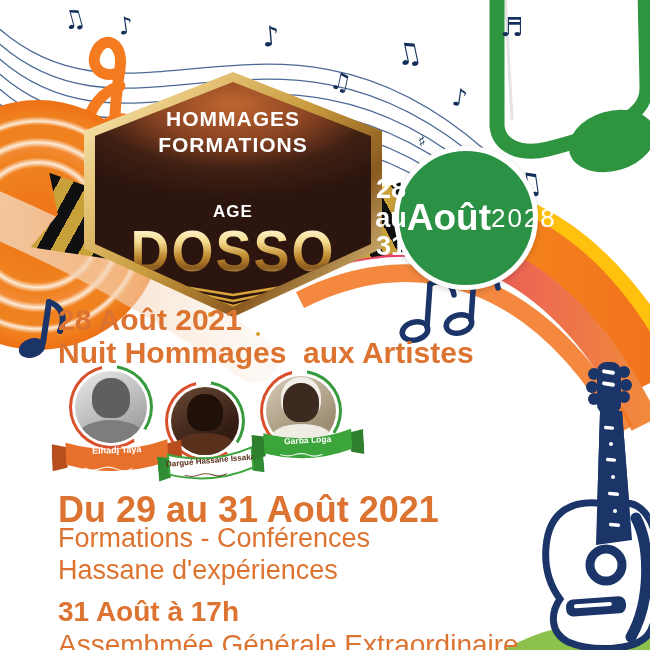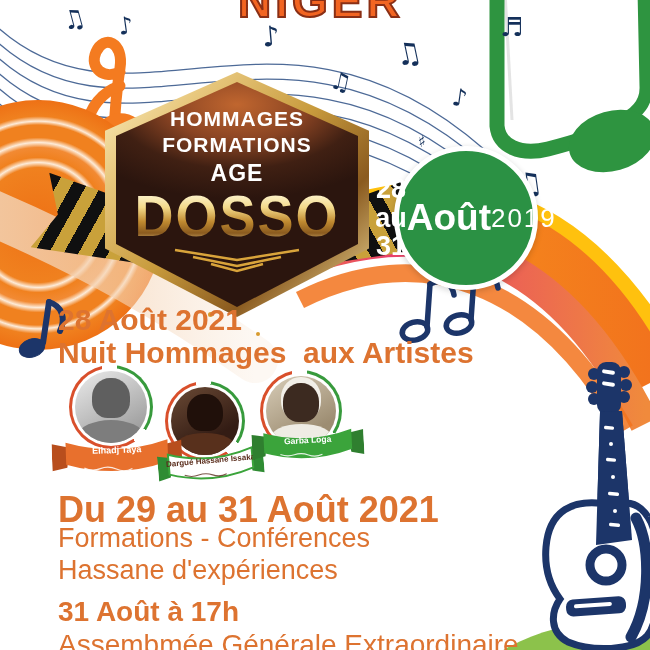--- a/index.html
+++ b/index.html
@@ -25,33 +25,33 @@
     clip-path:polygon(0 2%,100% 18%,100% 82%,0 98%,14% 50%);}
   #ribbon-right{left:312px;top:184px;transform:rotate(-14deg);
     background:repeating-linear-gradient(75deg,#101010 0 13px,#c9a13a 13px 26px);
     clip-path:polygon(0 18%,100% 2%,86% 50%,100% 98%,0 82%);}
   .gold-cyl{position:absolute;width:64px;height:42px;border-radius:12px;z-index:3;
     background:linear-gradient(#6b4312,#e8c87e 32%,#b07c28 72%,#5d390e);}
   #cyl-left{left:130px;top:182px;transform:rotate(24deg);}
   #cyl-right{left:288px;top:180px;transform:rotate(-24deg);}
 
   
-  #badge{position:absolute;left:105px;top:72px;width:264px;height:245px;z-index:4;
+  #badge{position:absolute;left:84px;top:72px;width:298px;height:245px;z-index:4;
     clip-path:polygon(50% 0,100% 24%,100% 72%,50% 100%,0 72%,0 24%);
     background:linear-gradient(135deg,#fdf3c8 0%,#e8c succeed87e 20%,#c89b3d 45%,#8a5a1f 70%,#f4e2a0 100%);
     background:linear-gradient(135deg,#fdf3c8 0%,#e8c87e 22%,#c89b3d 48%,#8a5a1f 72%,#f4e2a0 100%);}
   #badge-inner{position:absolute;left:11px;top:10px;right:11px;bottom:10px;
     clip-path:polygon(50% 0,100% 24%,100% 72%,50% 100%,0 72%,0 24%);
     background:radial-gradient(ellipse 75% 42% at 50% 10%,#c0662f 0%,#8a4423 38%,#4020131 70%,#2b150e 100%);
     background:radial-gradient(ellipse 75% 42% at 50% 10%,#c0662f 0%,#8a4423 38%,#402013 68%,#2b150e 100%);
     text-align:center;}
   .badge-line{color:#fff;font-weight:800;letter-spacing:1px;line-height:1.25;}
   #badge-l1{margin-top:24px;font-size:21px;}
   #badge-l2{font-size:21px;}
-  #badge-l3{font-size:23px;}
+  #badge-l3{font-size:17px;margin-top:42px;}
   #badge-title{
     margin-top:2px;font-size:54px;font-weight:900;letter-spacing:2px;line-height:1;
     background:linear-gradient(#fffbe0 5%,#f3d98a 35%,#c08a30 60%,#8a5a1f 80%,#e9cf8b 100%);
     -webkit-background-clip:text;background-clip:text;color:transparent;
     transform:scaleY(1.05);}
   #badge-chevrons{margin-top:4px;}
   .gold-dot{position:absolute;border-radius:50%;background:#d89b2f;z-index:4;}
 
   
   #date-circle{position:absolute;left:394px;top:146px;width:134px;height:134px;z-index:5;
@@ -218,23 +218,20 @@
       <path d="M474,277 C487,271 496,276 498,288"></path>
     </g>
 
     <g stroke="#1C3569" stroke-linecap="round">
       <ellipse cx="32" cy="348" rx="13" ry="9" fill="#1C3569" transform="rotate(-18 32 348)"></ellipse>
       <path d="M43,343 L49,302" stroke-width="6" fill="none"></path>
       <path d="M49,302 C62,306 66,318 60,331" stroke-width="6" fill="none"></path>
     </g>
   </svg>
 
-  <div id="niger-clip">
-    <div id="niger-text">NIGER</div>
-  </div>
 
   <div class="medal-ribbon" id="ribbon-left"></div>
   <div class="medal-ribbon" id="ribbon-right"></div>
   <div class="gold-cyl" id="cyl-left"></div>
   <div class="gold-cyl" id="cyl-right"></div>
 
   <div id="badge">
     <div id="badge-inner">
       <div class="badge-line" id="badge-l1">HOMMAGES</div>
       <div class="badge-line" id="badge-l2">FORMATIONS</div>
@@ -248,21 +245,21 @@
         </g>
       </svg>
     </div>
   </div>
   <div class="gold-dot" style="left:208px;top:312px;width:5px;height:5px;"></div>
   <div class="gold-dot" style="left:256px;top:332px;width:4px;height:4px;"></div>
 
   <div id="date-circle">
     <div id="date-range">28 au 31</div>
     <div id="date-month">Août</div>
-    <div id="date-year">2019</div>
+    <div id="date-year">2028</div>
   </div>
 
   <div class="ev ev-bold" id="ev1-date">28 Août 2021</div>
   <div class="ev ev-bold" id="ev1-title">Nuit Hommages  aux Artistes</div>
 
   <div class="ev ev-bold" id="ev2-date">Du 29 au 31 Août 2021</div>
   <div class="ev" id="ev2-l1">Formations - Conférences</div>
   <div class="ev" id="ev2-l2">Hassane d'expériences</div>
 
   <div class="ev ev-bold" id="ev3-date">31 Août à 17h</div>

